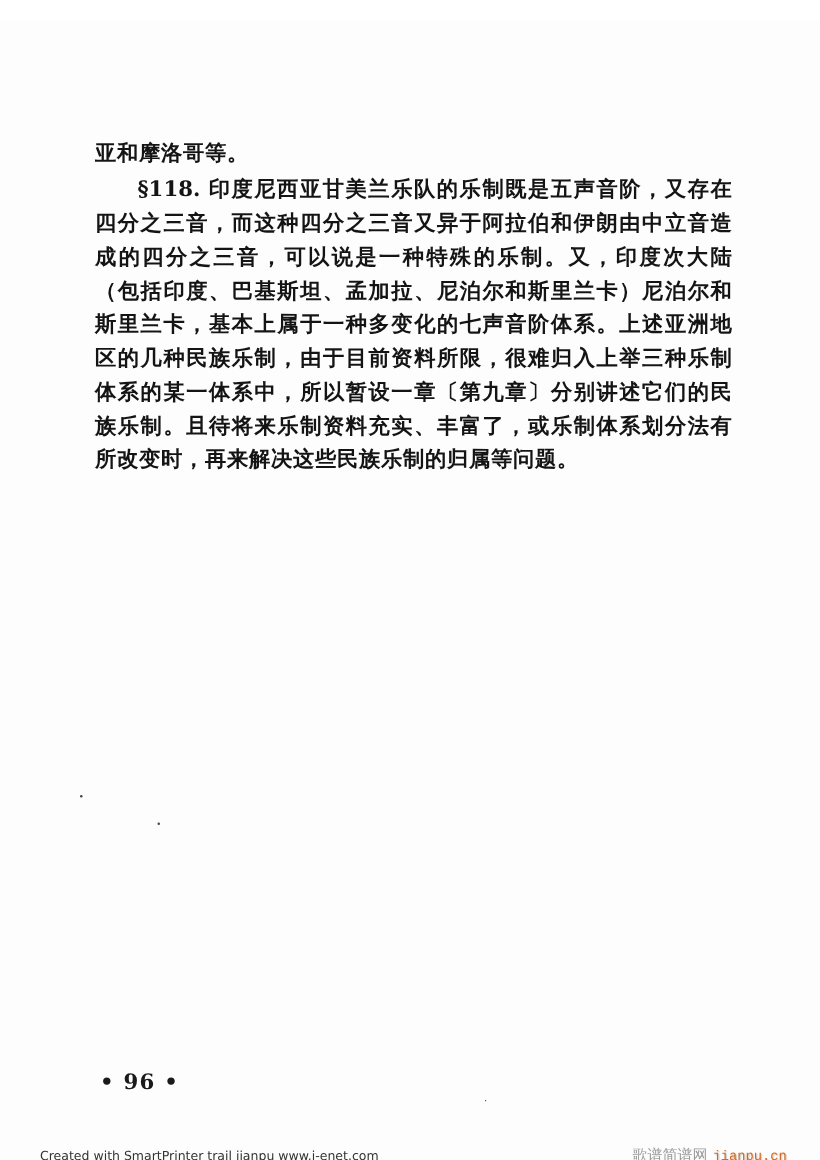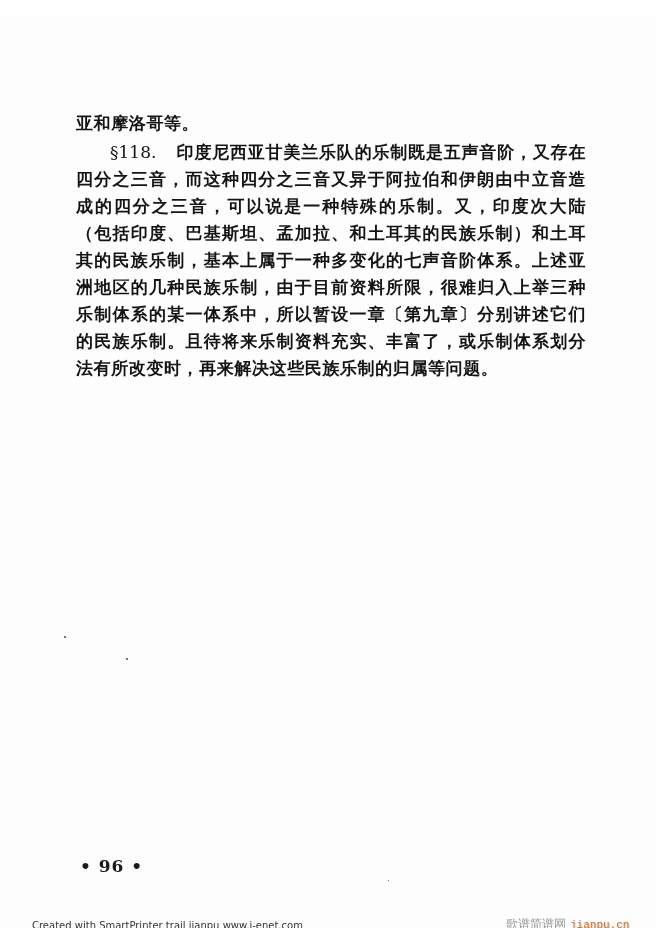--- a/index.html
+++ b/index.html
@@ -35,23 +35,23 @@
       text-align: justify;
       text-align-last: left;
       font-weight: bold;
       color: #141414;
     }
     .para.indent {
       text-indent: 34px;
     }
     .para .sec {
       font-family: "DejaVu Serif", serif;
-      font-weight: normal;
+      font-weight: bold;
       letter-spacing: 0;
-      margin-right: 20px;
+      margin-right: 6px;
     }
     .page-number {
       position: absolute;
       left: 80px;
       top: 840px;
       font-family: "DejaVu Serif", serif;
       font-weight: bold;
       font-size: 17px;
       color: #1a1a1a;
       letter-spacing: 1px;
@@ -91,21 +91,21 @@
 <body>
 
 <div class="page">
 
   <div class="body-text">
     <p class="para">亚和摩洛哥等。</p>
 
 
 
     <p class="para indent">
-      <span class="sec">§118.</span><span>印度尼西亚甘美兰乐队的乐制既是五声音阶，又存在四分之三音，而这种四分之三音又异于阿拉伯和伊朗由中立音造成的四分之三音，可以说是一种特殊的乐制。又，印度次大陆（包括印度、巴基斯坦、孟加拉、和土耳其的民族乐制）和土耳其的民族乐制，基本上属于一种多变化的七声音阶体系。上述亚洲地区的几种民族乐制，由于目前资料所限，很难归入上举三种乐制体系的某一体系中，所以暂设一章〔第九章〕分别讲述它们的民族乐制。且待将来乐制资料充实、丰富了，或乐制体系划分法有所改变时，再来解决这些民族乐制的归属等问题。</span>
+      <span class="sec">§118.</span><span>印度尼西亚甘美兰乐队的乐制既是五声音阶，又存在四分之三音，而这种四分之三音又异于阿拉伯和伊朗由中立音造成的四分之三音，可以说是一种特殊的乐制。又，印度次大陆（包括印度、巴基斯坦、孟加拉、尼泊尔和斯里兰卡）尼泊尔和斯里兰卡，基本上属于一种多变化的七声音阶体系。上述亚洲地区的几种民族乐制，由于目前资料所限，很难归入上举三种乐制体系的某一体系中，所以暂设一章〔第九章〕分别讲述它们的民族乐制。且待将来乐制资料充实、丰富了，或乐制体系划分法有所改变时，再来解决这些民族乐制的归属等问题。</span>
     </p>
   </div>
 
   <div class="speck" style="left:64px; top:620px;"></div>
   <div class="speck" style="left:126px; top:642px;"></div>
   <div class="speck" style="left:388px; top:864px; width:1px; height:1px;"></div>
 
   <div class="page-number">• 96 •</div>
 
   <div class="footer-credit">Created with SmartPrinter trail jianpu www.i-enet.com</div>

